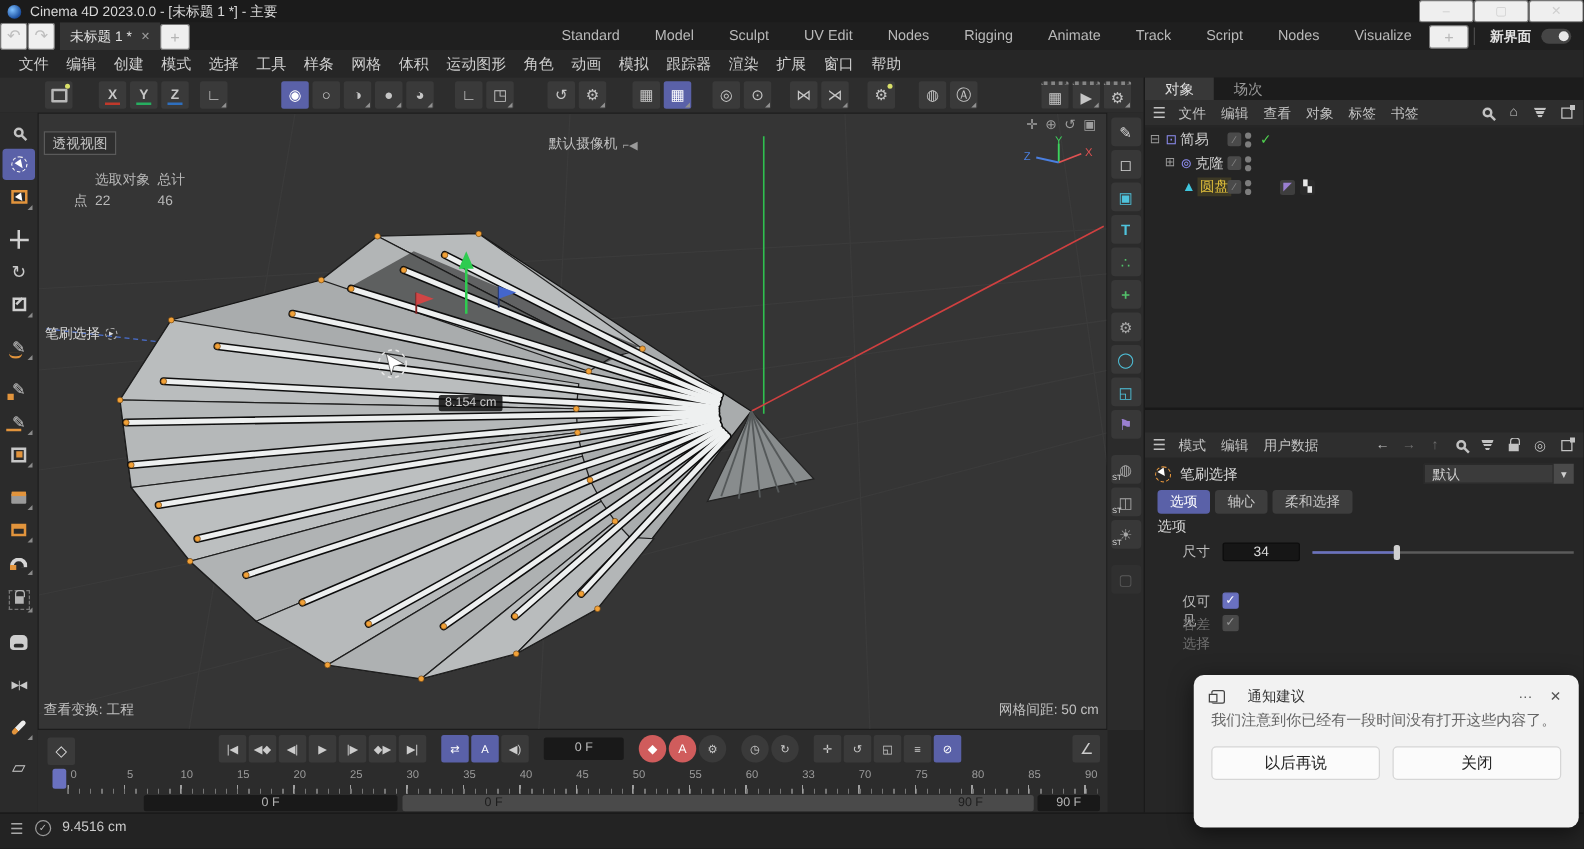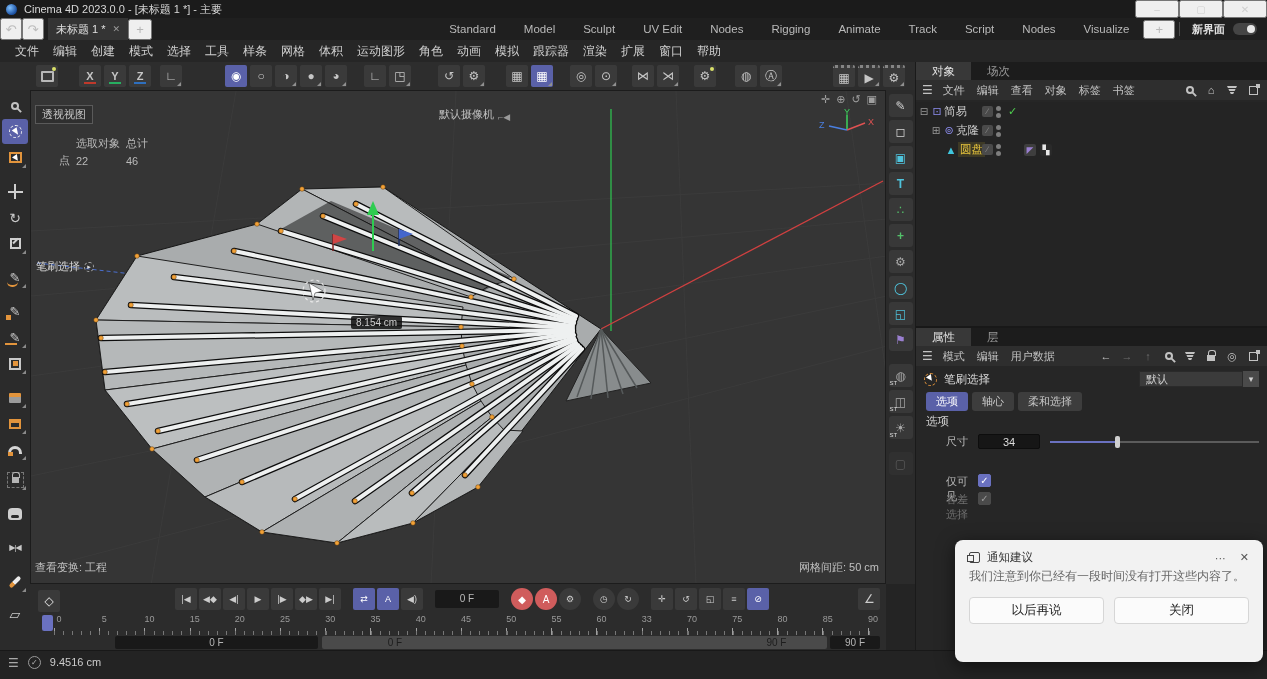--- a/index.html
+++ b/index.html
@@ -183,21 +183,21 @@
   .end-field{position:absolute;left:800px;width:50px;height:13px;background:#191919;border-radius:2px;color:#b5b5b5;font-size:10px;text-align:center;line-height:13px;}
 
   
   .statusbar{position:absolute;left:0;top:650px;right:0;height:29px;background:#232323;border-top:1px solid #181818;display:flex;align-items:flex-start;padding:5px 0 0 8px;gap:9px;}
   .sb-ico{color:#a8a8a8;font-size:12px;}
   .sb-circle{width:13px;height:13px;border:1px solid #9a9a9a;border-radius:50%;color:#b8b8b8;font-size:8px;display:flex;align-items:center;justify-content:center;}
   .sb-val{color:#cccccc;font-size:11px;}
 
   
   .toast{position:absolute;left:955px;top:540px;width:308px;height:122px;background:#f2f2f2;border-radius:8px;box-shadow:0 4px 18px rgba(0,0,0,.55);padding:10px 14px 12px;z-index:50;color:#1a1a1a;}
-  .toast-head{display:flex;align-items:center;gap:7px;}
+  .toast-head{display:flex;align-items:center;gap:18px;}
   .toast-win-ico{width:11px;height:11px;border:1.5px solid #444;border-radius:2px;position:relative;}
   .toast-win-ico::before{content:"";position:absolute;left:-3px;top:2px;width:5px;height:5px;border:1.5px solid #444;background:#f2f2f2;}
   .toast-title{font-size:11.5px;color:#333;}
   .toast-actions{margin-left:auto;display:flex;gap:14px;}
   .toast-more,.toast-x{border:0;background:none;color:#555;font-size:11px;padding:0;}
   .toast-q{margin-top:10px;font-size:13.5px;font-weight:bold;color:#111;}
   .toast-d{margin-top:3px;font-size:12px;color:#666;}
   .toast-btns{display:flex;gap:10px;margin-top:12px;}
   .toast-btn{flex:1;height:27px;background:#fbfbfb;border:1px solid #d6d6d6;border-radius:4px;font-size:12.5px;color:#222;}
 </style>
@@ -743,25 +743,20 @@
             <i></i>
           </span>
         <span class="tagbox">
           <span class="tag t-violet">◤</span>
           <span class="tag t-check">▚</span>
         </span>
       </div>
     </div>
 
     <div class="attr-sep"></div>
-    <div class="ptabs attr-tabs">
-
-    <span class="ptab active">属性</span>
-        <span class="ptab">层</span>
-      </div>
     <div class="pmenu attr-menu">
       <span class="burger">☰</span>
       <span class="menus-host" style="display:flex">
           <span class="mi">模式</span>
           <span class="mi">编辑</span>
           <span class="mi">用户数据</span>
         </span>
       <span class="pmenu-icons">
           <button class="pmi">
             <span class="shape"></span>

